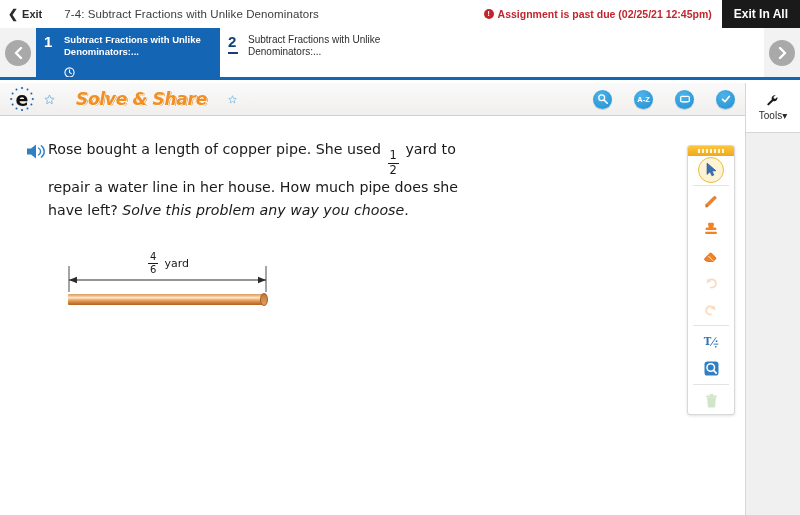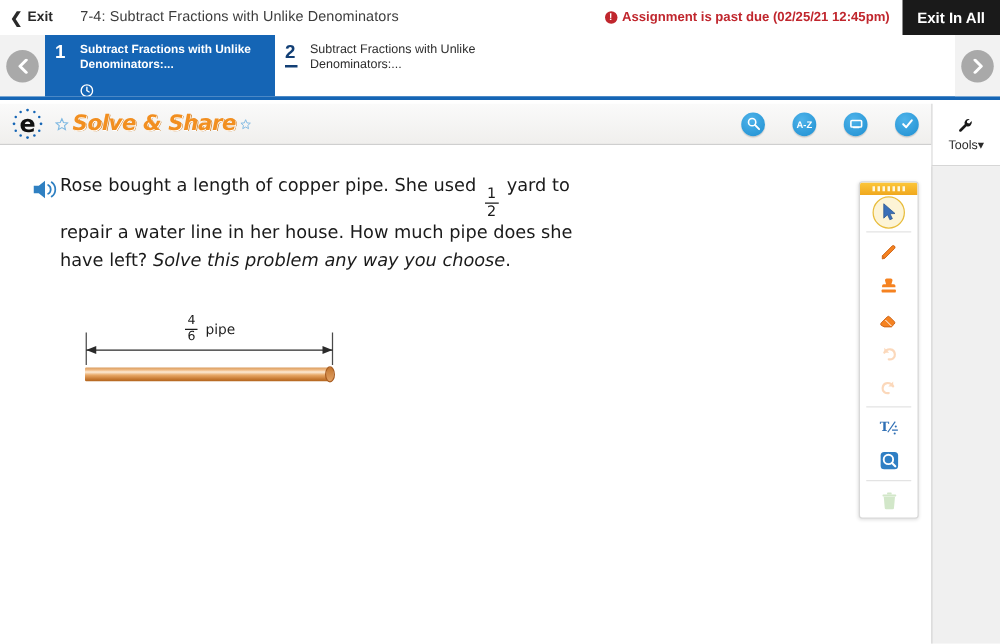--- a/index.html
+++ b/index.html
@@ -95,21 +95,21 @@
   .appheader {
     position:absolute; top:83px; left:0; width:745px; height:33px;
     background:linear-gradient(#fafafa,#f0efed);
     border-bottom:1px solid #cfcfcf;
     display:flex; align-items:center;
   }
   .envision-logo {
     margin-left:8px; width:28px; height:28px; position:relative; flex:none;
   }
   .ss-title {
-    margin-left:8px; display:flex; align-items:center; gap:3px;
+    margin-left:8px; display:flex; align-items:center; gap:21px;
   }
   .ss-text {
     font-family:"DejaVu Sans", sans-serif;
     font-size:17px; font-weight:bold; font-style:italic;
     color:#f28f20; letter-spacing:-.3px;
     text-shadow: 0.5px 0.5px 0 #ffffff, 1px 1px 0 #c9761a;
   }
   .star { display:block; }
   .header-icons {
     margin-left:auto; display:flex; align-items:center; gap:22px; margin-right:10px;
@@ -355,21 +355,21 @@
       </div>
     </div>
 
     <div class="diagram">
       <div class="dim-label">
         <span class="frac">
           <span class="num">4</span>
           <span class="bar"></span>
           <span class="den">6</span>
         </span>
-        <span>pipe</span>
+        <span>yard</span>
       </div>
       <svg width="215" height="40" viewBox="0 0 215 40" style="position:absolute;top:0;left:0;">
         <line x1="9" y1="12" x2="9" y2="38" stroke="#4a4a4a" stroke-width="1"></line>
         <line x1="206" y1="12" x2="206" y2="38" stroke="#4a4a4a" stroke-width="1"></line>
         <line x1="9" y1="26" x2="206" y2="26" stroke="#2a2a2a" stroke-width="1"></line>
         <path d="M9 26 L17 22.8 L17 29.2 Z" fill="#2a2a2a"></path>
         <path d="M206 26 L198 22.8 L198 29.2 Z" fill="#2a2a2a"></path>
       </svg>
       <div class="pipe"></div>
       <div class="pipe-cap"></div>

